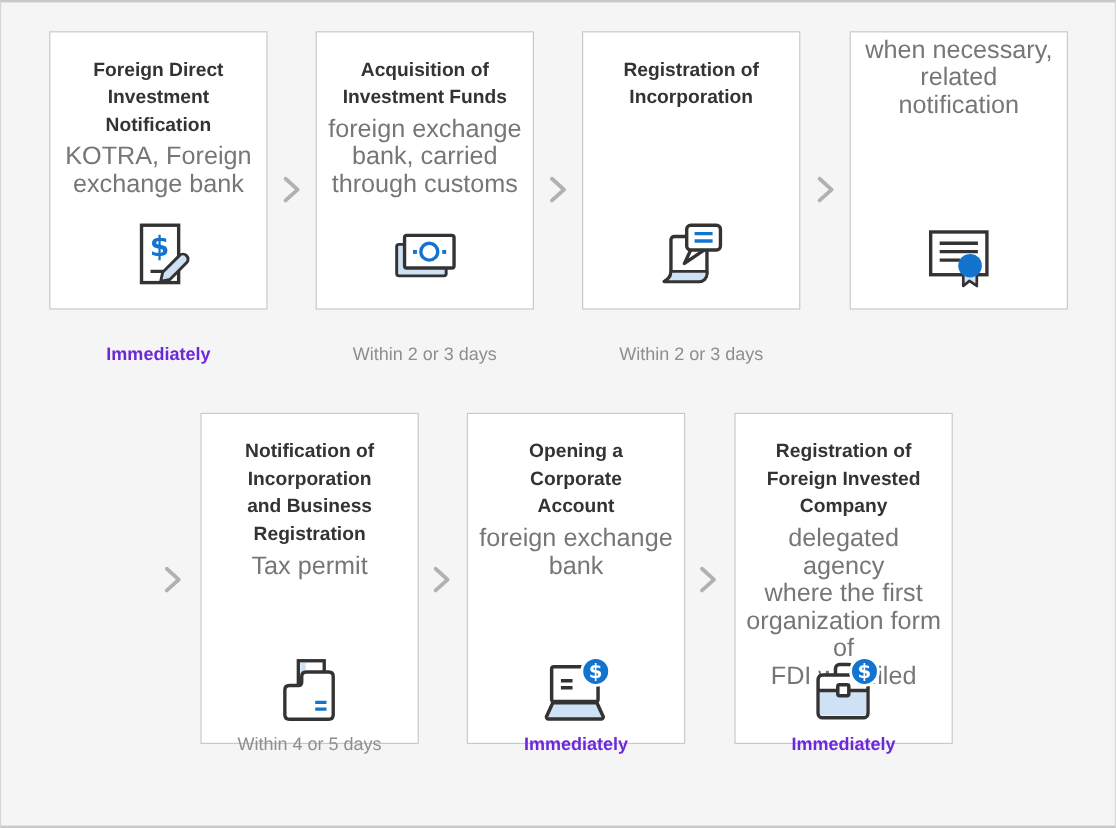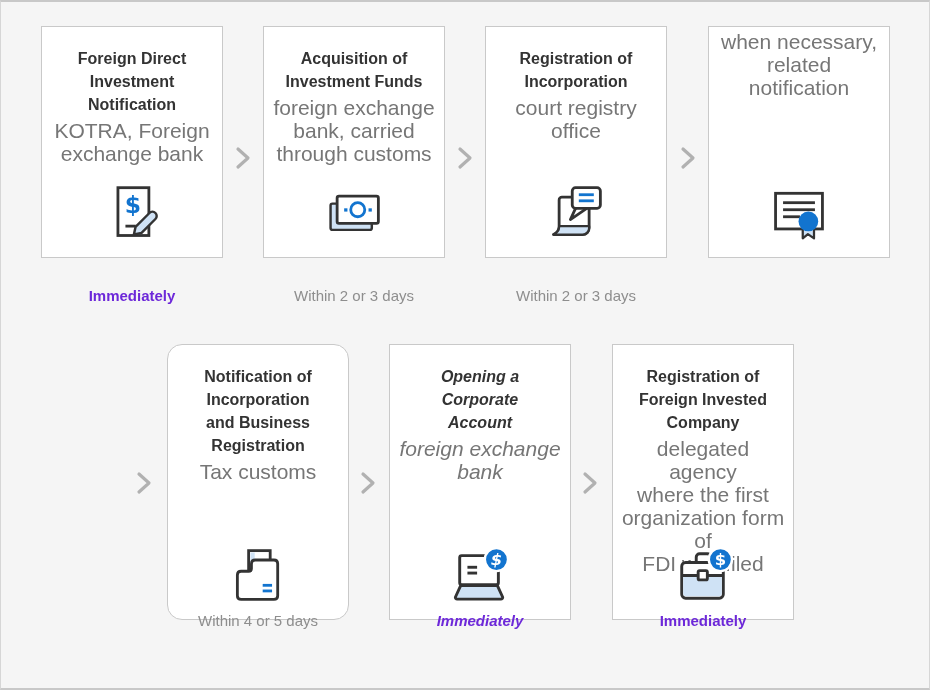--- a/index.html
+++ b/index.html
@@ -38,21 +38,21 @@
   .chev { position:absolute; transform:translate(-50%,-50%); line-height:0; }
 
   
   .r1 { top:24px; height:232px; }
   .cap-r1 { top:284px; }
   
   .r2 { top:342px; height:276px; }
   .cap-r2 { top:609px; }
 
   .c1 { left:40px; }  .c2 { left:262px; } .c3 { left:484px; } .c4 { left:707px; }
-  .c5 { left:166px;border-radius:15px; } .c6 { left:388px;font-style:italic; } .c7 { left:611px; }
+  .c5 { left:166px; } .c6 { left:388px; } .c7 { left:611px; }
 </style>
 </head>
 <body>
 
 <div class="frame">
 
   <div class="card r1 c1">
     <div class="title">Foreign Direct
 Investment
 Notification</div>
@@ -81,21 +81,20 @@
         <circle cx="36" cy="26.5" r="7.5" fill="#fff" stroke="#1274cf" stroke-width="3"></circle>
         <rect x="21.5" y="25" width="3.5" height="3.5" fill="#1274cf"></rect>
         <rect x="47.5" y="25" width="3.5" height="3.5" fill="#1274cf"></rect>
       </svg>
     </div>
   </div>
 
   <div class="card r1 c3">
     <div class="title">Registration of
 Incorporation</div>
-    <div class="subtitle">court registry office</div>
     <div class="iconwrap">
       <svg width="60" height="58" viewBox="0 0 64 60">
         <path d="M46,18 V46 c0,4 -3,7 -7,7 H8 c4,-2 6,-5 6,-9 V16 c0,-1.7 1.3,-3 3,-3 h29 Z" fill="#fff" stroke="#333" stroke-width="3" stroke-linejoin="round"></path>
         <path d="M8,53 H39 c3.9,0 7,-3.1 7,-7 v-2 H14 v1 c0,4 -2,6 -6,8 Z" fill="#cfe2f5" stroke="#333" stroke-width="2.4" stroke-linejoin="round"></path>
         <polygon points="32,24 26,37 45,24" fill="#fff" stroke="#333" stroke-width="3" stroke-linejoin="round"></polygon>
         <rect x="28" y="3" width="30" height="22" rx="3.5" fill="#fff" stroke="#333" stroke-width="3"></rect>
         <line x1="35" y1="10.5" x2="51" y2="10.5" stroke="#1274cf" stroke-width="3"></line>
         <line x1="35" y1="17" x2="51" y2="17" stroke="#1274cf" stroke-width="3"></line>
       </svg>
     </div>
@@ -114,21 +113,21 @@
         <circle cx="42" cy="39" r="10.5" fill="#1274cf"></circle>
       </svg>
     </div>
   </div>
 
   <div class="card r2 c5">
     <div class="title">Notification of
 Incorporation
 and Business
 Registration</div>
-    <div class="subtitle">Tax customs</div>
+    <div class="subtitle">Tax permit</div>
     <div class="iconwrap">
       <svg width="60" height="58" viewBox="0 0 64 60">
         <rect x="22" y="4" width="23" height="22" fill="#fff" stroke="#333" stroke-width="3"></rect>
         <rect x="24" y="6" width="4.5" height="18" fill="#cfe2f5"></rect>
         <path d="M10,52 V30 q0,-4 4,-4 h8 q3,0 3,-3 v-5 q0,-4 4,-4 h20 q4,0 4,4 v34 q0,4 -4,4 H14 q-4,0 -4,-4 Z" fill="#fff" stroke="#333" stroke-width="3" stroke-linejoin="round"></path>
         <line x1="37" y1="41" x2="47" y2="41" stroke="#1274cf" stroke-width="3"></line>
         <line x1="37" y1="47" x2="47" y2="47" stroke="#1274cf" stroke-width="3"></line>
       </svg>
     </div>
   </div>

